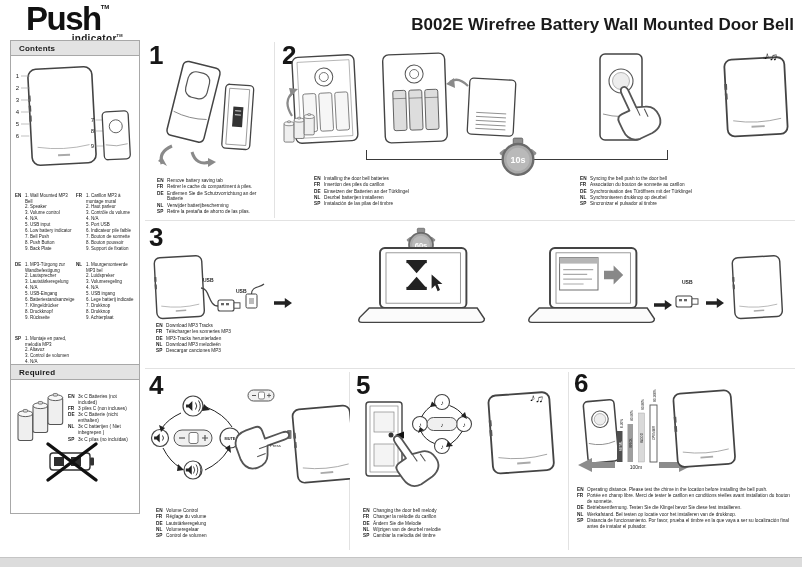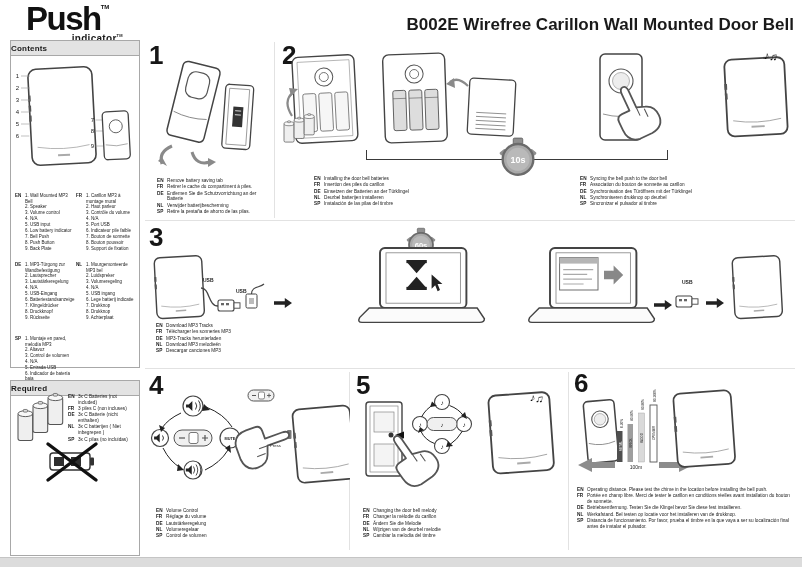--- a/index.html
+++ b/index.html
@@ -11,21 +11,21 @@
   svg text { font-family:"Liberation Sans","DejaVu Sans",sans-serif; }
 
   .logo-main { font-size:33px; font-weight:bold; letter-spacing:-1.5px; line-height:0.9; color:#111; }
   .logo-tm  { font-size:6px; vertical-align:top; position:relative; top:1px; letter-spacing:0; font-weight:bold; }
   .logo-sub { font-size:10px; text-align:right; margin-top:-1px; letter-spacing:0.3px; font-weight:bold; }
   .logo-sub-tm { font-size:4px; vertical-align:top; }
   .title { font-size:17px; font-weight:bold; text-align:right; }
 
   .box { border:1px solid #a8a8a8; background:#fff; }
   .box-header { background:#e3e3e3; border-bottom:1px solid #a8a8a8; font-weight:bold;
-                font-size:8px; padding:3px 0 2px 0; letter-spacing:0.2px; }
+                font-size:8px; padding:3px 0 2px 8px; letter-spacing:0.2px; }
 
   .sec-num { font-size:26px; font-weight:bold; line-height:0.85; color:#161616; }
 
   .lang-block { }
   .lang-line { display:flex; margin-bottom:0.5px; }
   .lang-code { font-weight:bold; font-size:4.7px; line-height:5.8px; flex:0 0 10px; }
   .lang-text { font-size:4.7px; line-height:5.8px; flex:1; }
 
   .clist { display:flex; }
   .clist-code  { font-weight:bold; font-size:4.5px; line-height:5.5px; flex:0 0 10px; }
@@ -81,21 +81,21 @@
       </g>
 </defs>
 </svg>
 
 <div class="page">
 
   <div class="abs" style="left:26px;top:4px;width:97px">
     <div class="logo-main"><span>Push</span><span class="logo-tm">TM</span></div>
     <div class="logo-sub"><span>indicator</span><span class="logo-sub-tm">TM</span></div>
   </div>
-  <div class="abs title" style="left:300px;right:8px;top:15px">B002E Wirefree Carillon Wall Mounted Door Bell</div>
+  <div class="abs title" style="left:300px;right:8px;top:15px">B002E Wirefree Battery Wall Mounted Door Bell</div>
 
   <div class="abs box" style="left:10px;top:40px;width:130px;height:328px">
     <div class="box-header">Contents</div>
   </div>
   <svg class="abs" style="left:10px;top:54px" width="130" height="138" viewBox="0 0 130 138">
     <g transform="translate(20,14) rotate(-3 32 48)">
       <rect x="0" y="0" width="64" height="96" rx="8" fill="#fff" stroke="#444" stroke-width="1.6"></rect>
       <path d="M6 78 Q32 83 58 78" stroke="#999" stroke-width="0.7" fill="none"></path>
       <rect x="-0.8" y="26" width="2.4" height="6" fill="#555"></rect>
       <rect x="-0.8" y="36" width="2.4" height="6" fill="#555"></rect>
@@ -185,21 +185,21 @@
         <div>3. Control de volumen</div>
         <div>4. N/A</div>
         <div>5. Entrada USB</div>
         <div>6. Indicador de batería baja</div>
         <div>7. Pulsador</div>
         <div>8. Pulsar el botón</div>
         <div>9. Placa trasera</div>
       </div>
   </div>
 
-  <div class="abs box" style="left:10px;top:380px;width:130px;height:176px">
+  <div class="abs box" style="left:10px;top:364px;width:130px;height:150px">
     <div class="box-header">Required</div>
   </div>
   <svg class="abs" style="left:16px;top:390px" width="56" height="56" viewBox="0 0 56 56">
     <use href="#batt-c" transform="translate(2,20) scale(1.05)"></use>
     <use href="#batt-c" transform="translate(17,12) scale(1.05)"></use>
     <use href="#batt-c" transform="translate(32,4) scale(1.05)"></use>
   </svg>
   <div class="abs lang-block" style="left:68px;top:394px;width:68px">
 
       <div class="lang-line">

